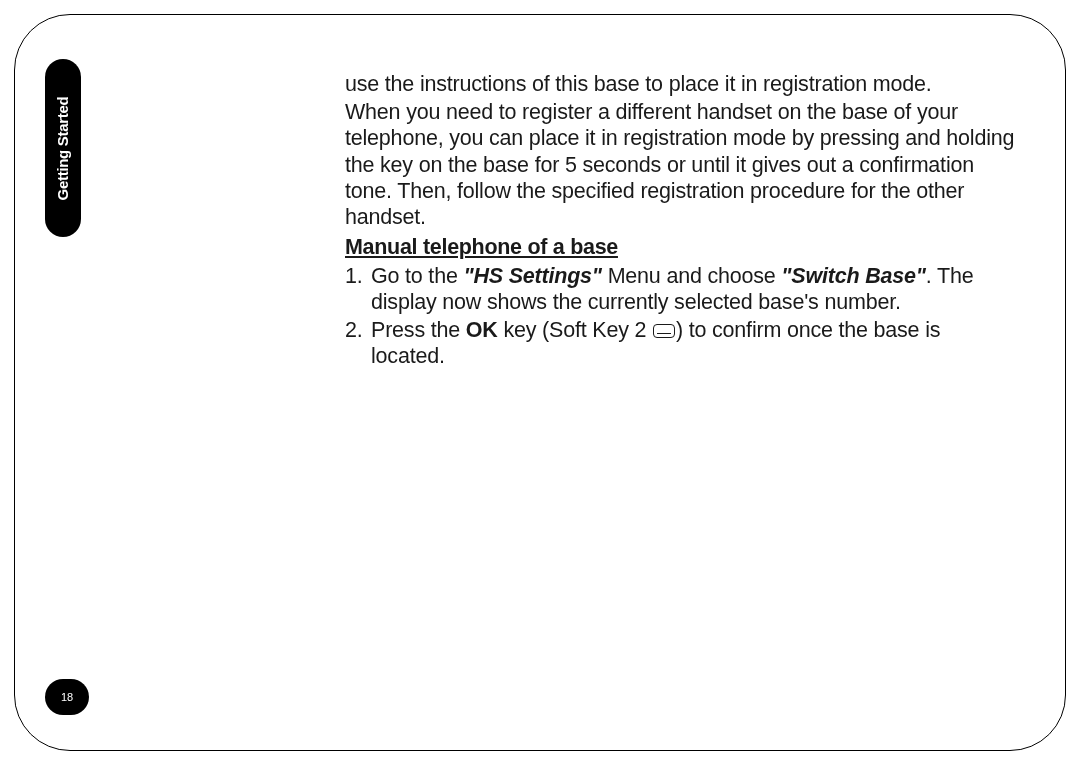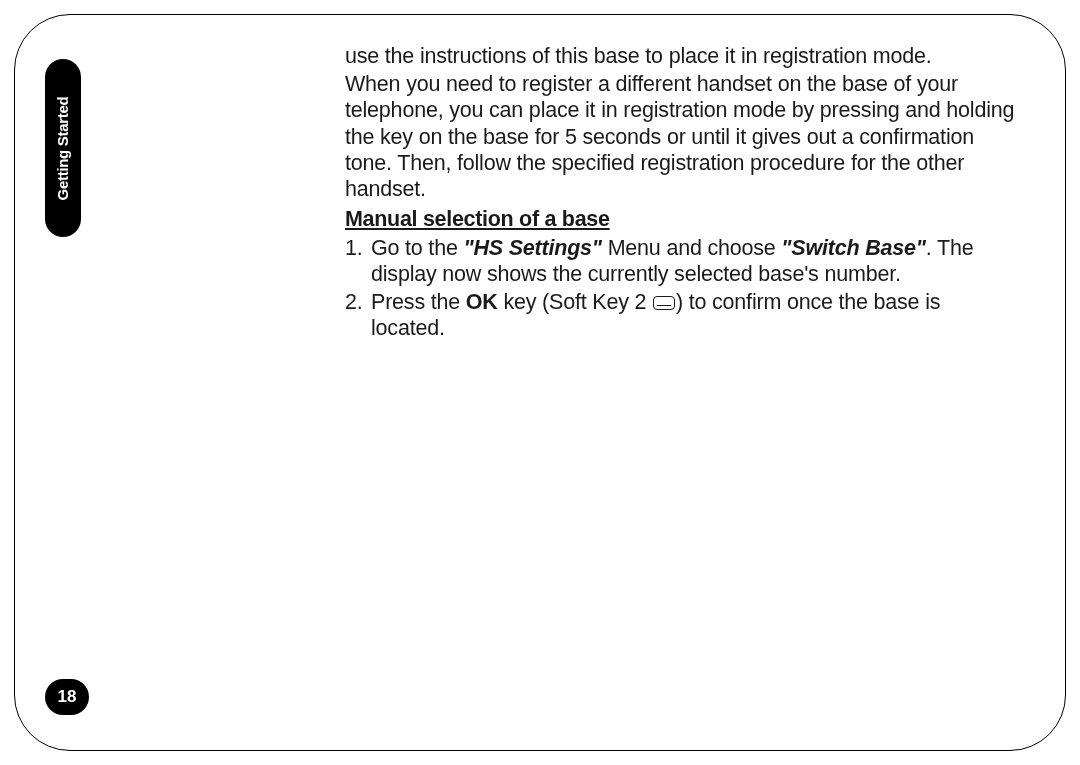--- a/index.html
+++ b/index.html
@@ -47,27 +47,27 @@
       left: 30px;
       bottom: 35px;
       width: 44px;
       height: 36px;
       background: #000;
       border-radius: 18px;
       display: flex;
       align-items: center;
       justify-content: center;
       color: #fff;
-      font-weight: 700;
-      font-size: 17px;
+      font-weight: 400;
+      font-size: 11px;
     }
     .content {
       position: absolute;
       left: 330px;
-      top: 28px;
+      top: 56px;
       right: 48px;
       color: #1a1a1a;
       font-size: 21.5px;
       line-height: 1.22;
       letter-spacing: -0.2px;
     }
     .para { margin-bottom: 2px; }
     .heading {
       font-weight: 700;
       text-decoration: underline;
@@ -130,21 +130,21 @@
 
   <div class="page-num-pill">
     <span>18</span>
   </div>
 
   <div class="content">
 
     <p class="para">use the instructions of this base to place it in registration mode.</p>
     <p class="para">When you need to register a different handset on the base of your telephone, you can place it in registration mode by pressing and holding the key on the base for 5 seconds or until it gives out a confirmation tone. Then, follow the specified registration procedure for the other handset.</p>
 
-    <p class="heading">Manual selection of a base</p>
+    <p class="heading">Manual telephone of a base</p>
 
     <ol>
       <li>
         <span>Go to the </span><span class="bi">"HS Settings"</span><span> Menu and choose </span><span class="bi">"Switch Base"</span><span>. The display now shows the currently selected base's number.</span>
       </li>
       <li>
         <span>Press the </span><span class="b">OK</span><span> key (Soft Key 2 </span><span class="softkey-icon"></span><span>) to confirm once the base is located.</span>
       </li>
     </ol>
 

